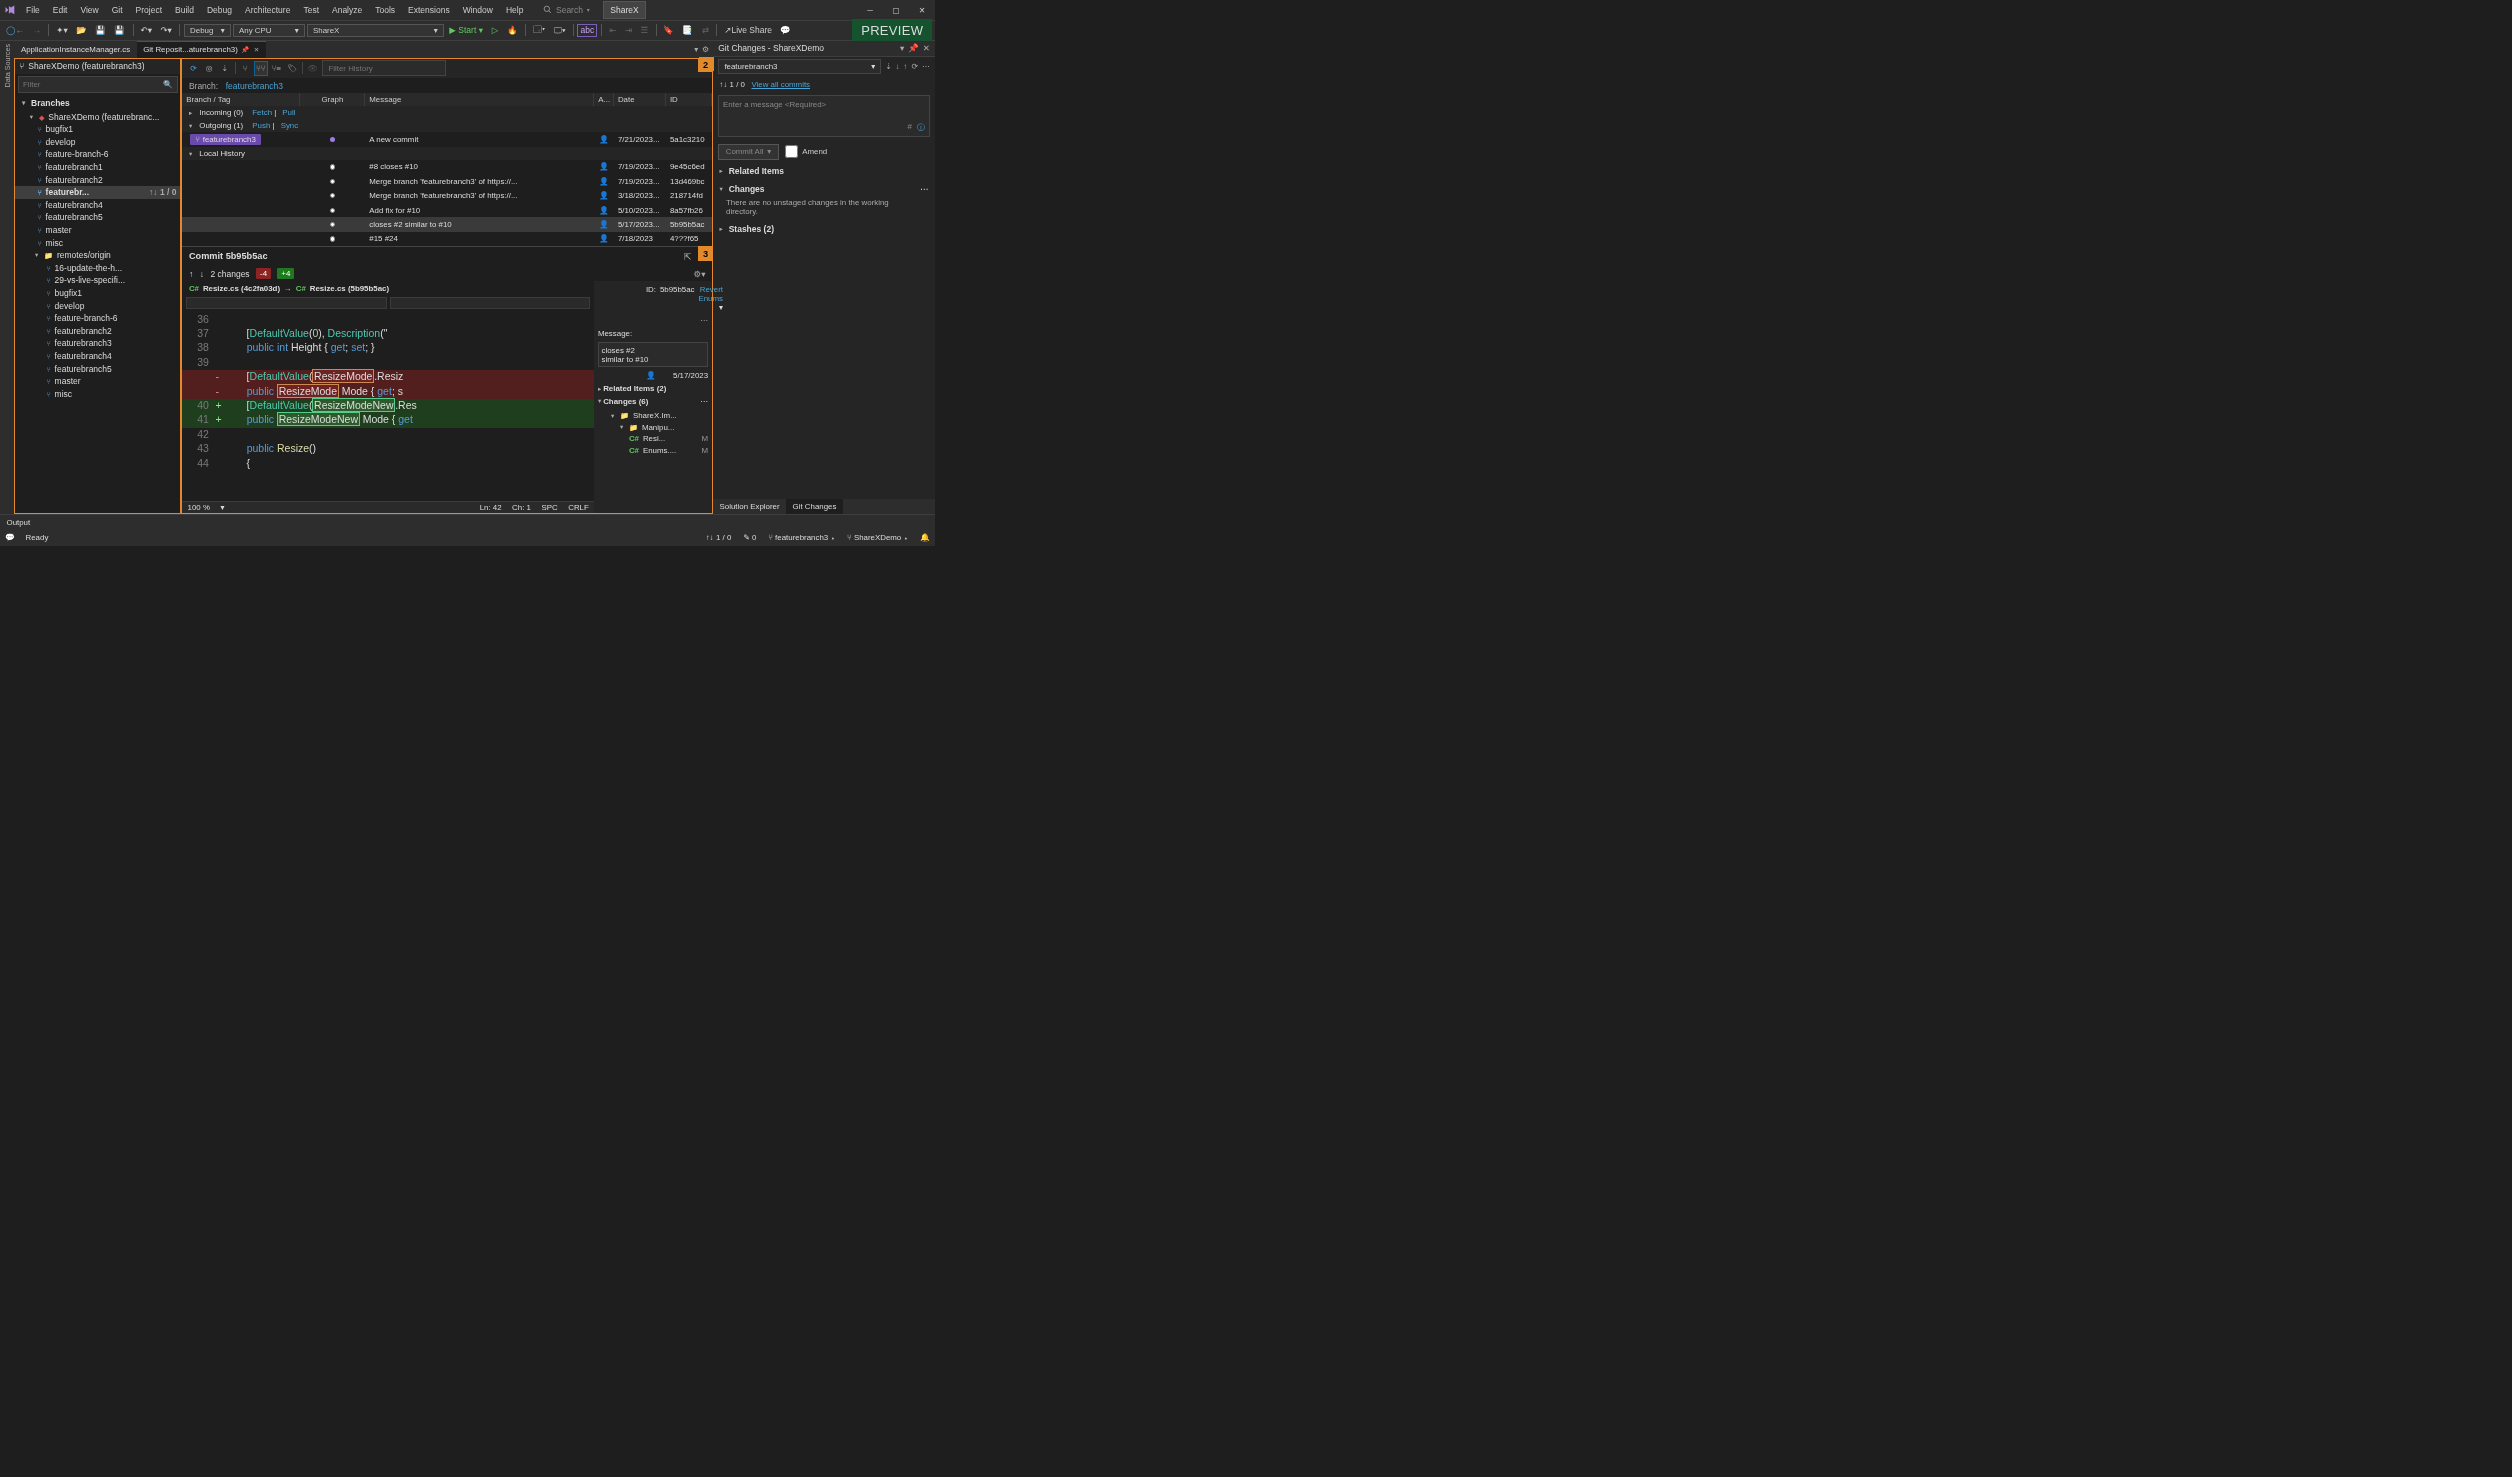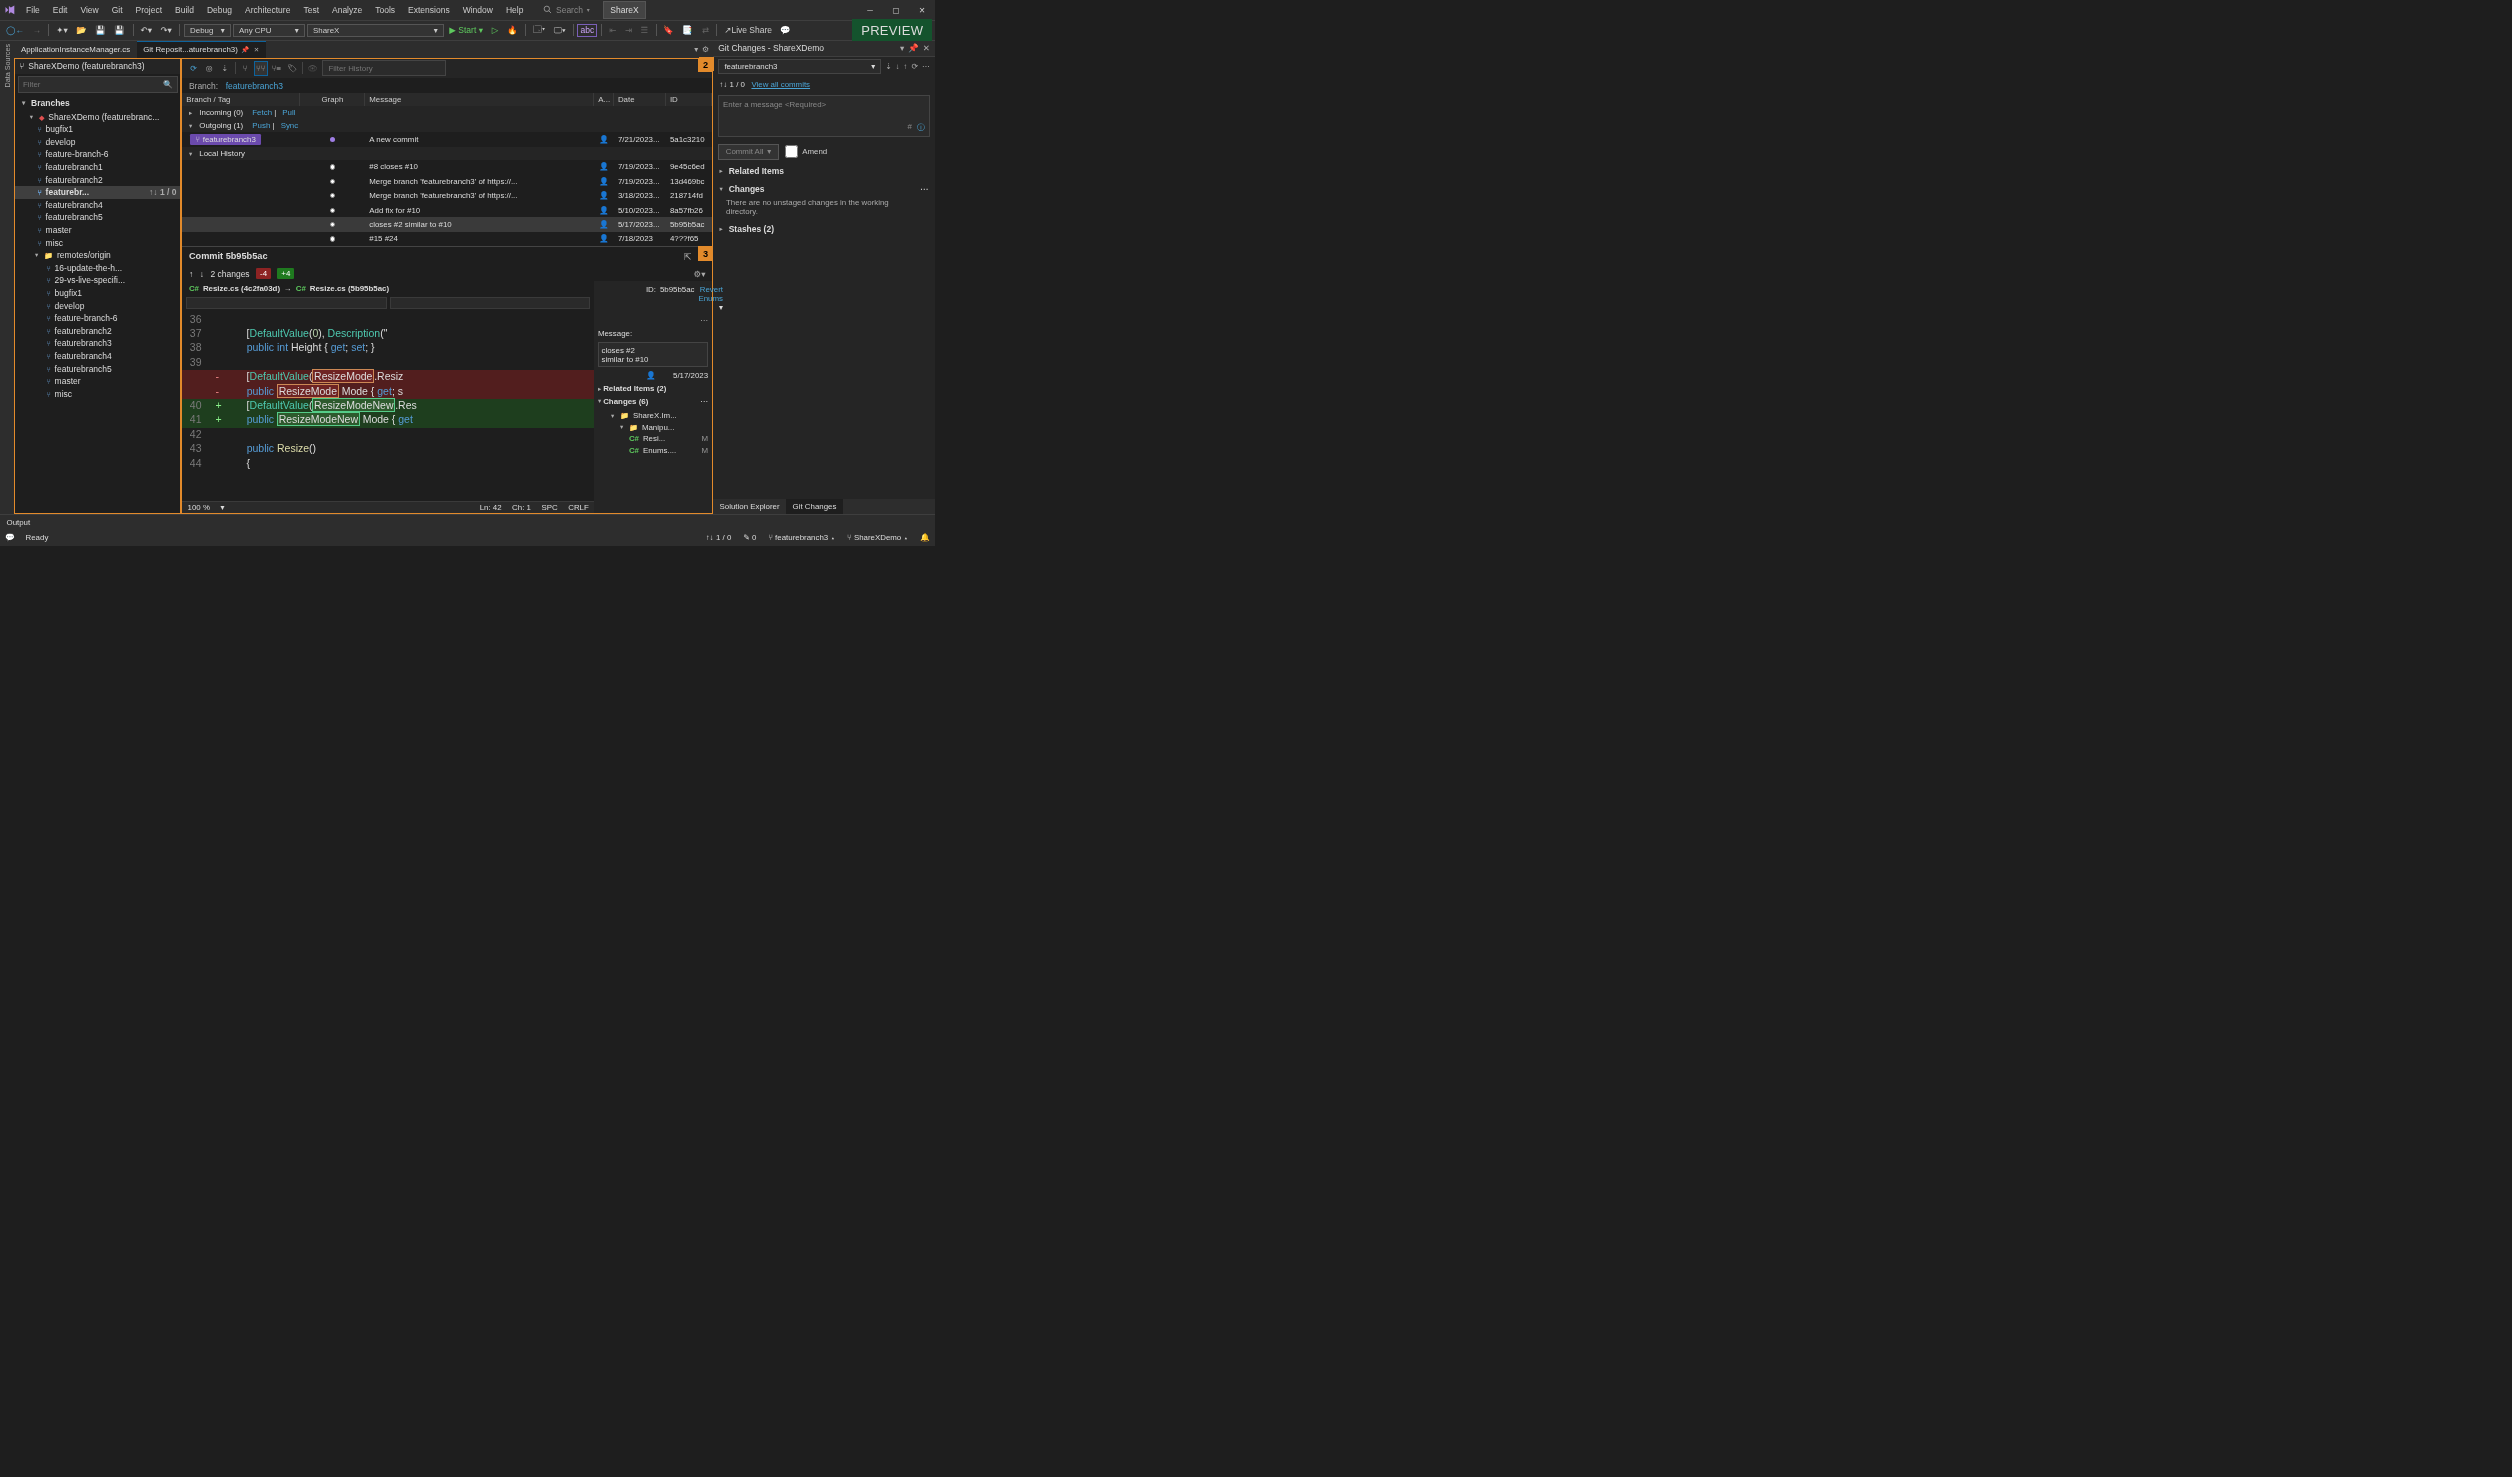--- a/index.html
+++ b/index.html
@@ -75,21 +75,21 @@
 .chip.red { background:#8e2323; color:#fff;}
 .chip.green { background:#1f7a1f; color:#fff;}
 .cp-body { flex:1; display:flex;}
 .diff-area { flex:1; display:flex; flex-direction:column; background:#1e1e1e;}
 .diff-header { display:flex; gap:3.9px; padding:2.6px 6.5px; font-size:7.9px; align-items:center;}
 .cs-icon { color:#5ec95e; font-weight:bold;}
 .diff-dd { display:flex; gap:2.6px; padding:1.3px 3.9px;}
 .diff-dd > div { flex:1; background:#2a2a2a; border:0.7px solid #3a3a3a; height:11.8px;}
 .code { flex:1; font-family: Consolas, monospace; font-size:10.5px; padding:2.6px 0; overflow:hidden; position:relative;}
 .code-line { display:flex; height:14.4px;}
-.ln { width:33px; text-align:center; color:#7a7a7a; padding-right:6.5px;}
+.ln { width:33px; text-align:right; color:#7a7a7a; padding-right:6.5px;}
 .gutter { width:7.9px;}
 .src { flex:1; white-space:pre;}
 .kw { color:#569cd6;}
 .tp { color:#4ec9b0;}
 .mth { color:#dcdcaa;}
 .num { color:#b5cea8;}
 .code-line.del { background: rgba(160,30,30,0.4);}
 .code-line.add { background: rgba(30,110,30,0.4);}
 .hl-del { background:#6e2323; border:0.7px solid #c85; padding:0 0.7px;}
 .hl-add { background:#2d5a2d; border:0.7px solid #5c8; padding:0 0.7px;}

